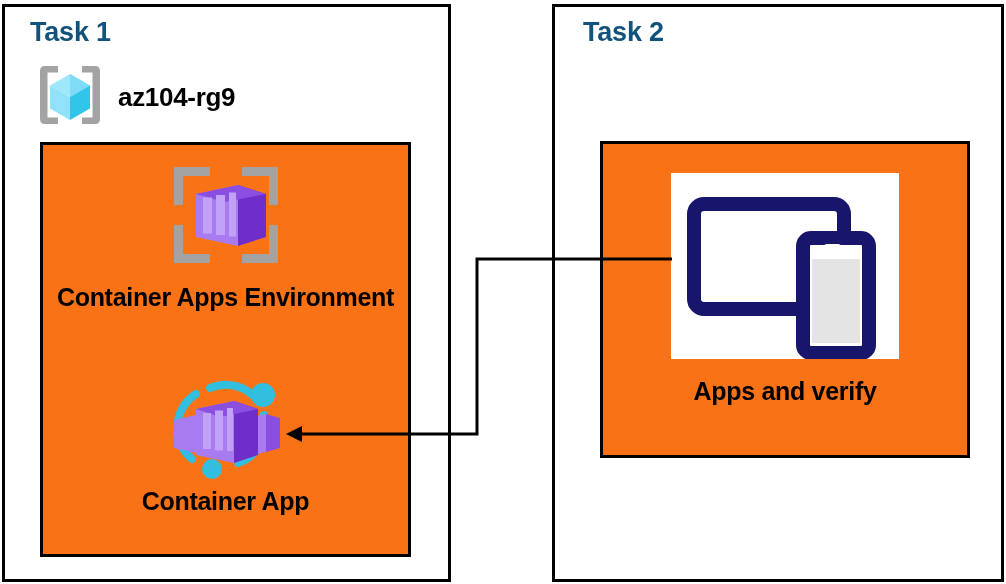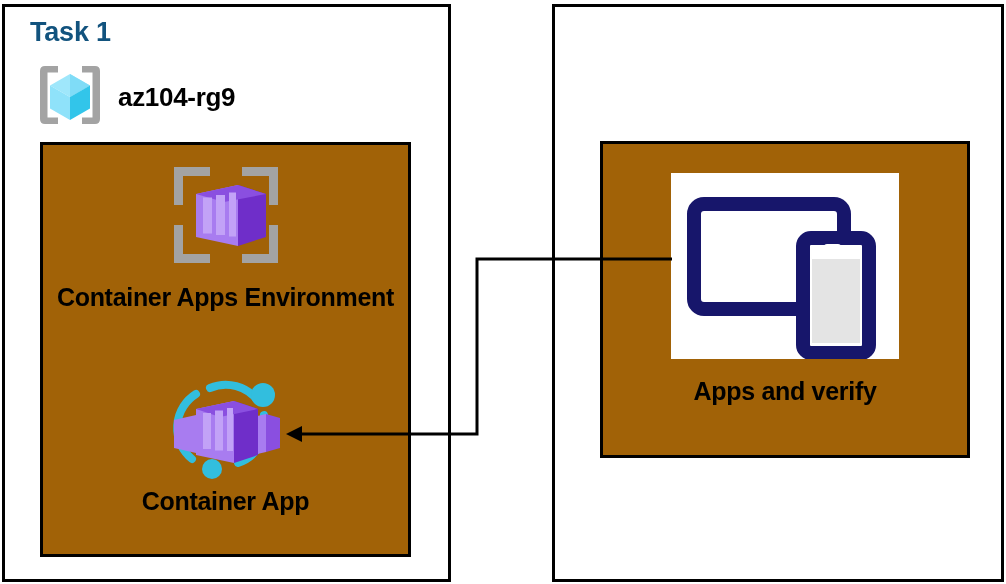--- a/index.html
+++ b/index.html
@@ -53,21 +53,21 @@
     font-size: 26px;
     font-weight: bold;
     color: #000000;
     white-space: nowrap;
     letter-spacing: -0.3px;
   }
 
   
   .inner-box {
     position: absolute;
-    background: #a16207;
+    background: #f97316;
     border: 3px solid #000000;
     box-sizing: border-box;
   }
   #env-box  { left: 40px;  top: 142px; width: 371px; height: 415px; }
   #test-box { left: 600px; top: 141px; width: 370px; height: 317px; }
 
   
   .resource {
     position: absolute;
     text-align: center;
@@ -187,20 +187,21 @@
           <rect x="53" y="39.5" width="8" height="40" fill="#c2a2f7"></rect>
           <rect x="65" y="37" width="6" height="43" fill="#c2a2f7"></rect>
         </svg>
       </span>
       <div class="resource-label">Container App</div>
     </div>
   </div>
 
   <div id="task2-panel" class="task-panel"></div>
 
+  <div id="task2-title" class="task-title">Task 2</div>
 
   <div id="test-box" class="inner-box">
     <div id="test-plate"></div>
 
     <div id="test-resource" class="resource">
       <span class="resource-icon">
         <svg width="228" height="186" viewBox="0 0 228 186" aria-hidden="true">
 
           <rect x="23" y="31" width="150" height="105" rx="10" ry="10" fill="none" stroke="#17166b" stroke-width="14"></rect>
           <circle cx="98" cy="42" r="3.4" fill="#ffffff"></circle>

